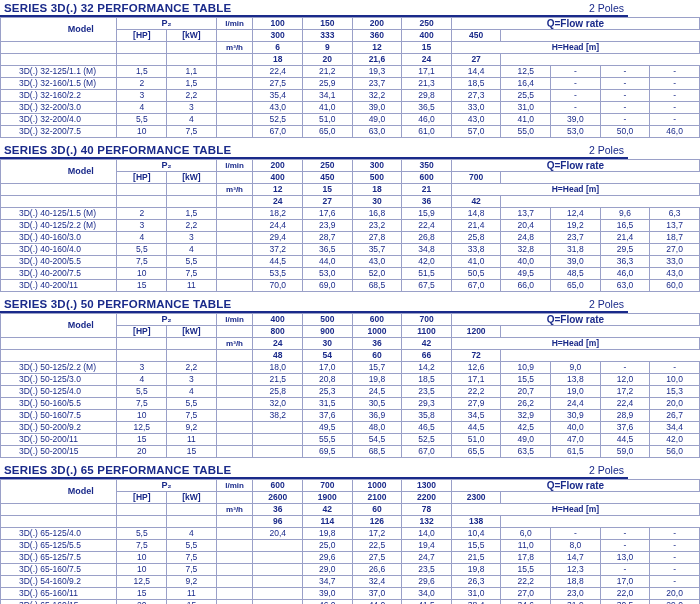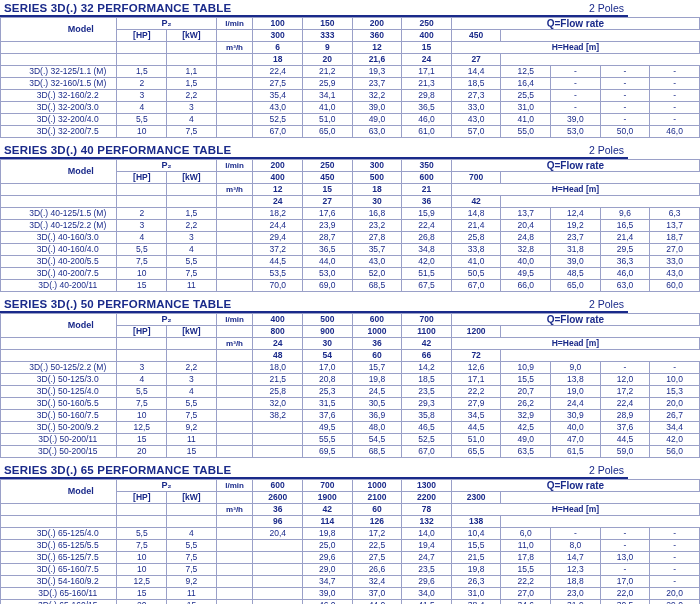--- a/index.html
+++ b/index.html
@@ -7,21 +7,21 @@
   .page{width:700px;}
   .tbl-block{width:628px;margin:0;padding:0;}
   .title-row{display:flex;justify-content:space-between;align-items:flex-end;
     border-bottom:2px solid #1a2a8a;padding:2px 4px 1px 4px;}
   .title-row .t-left{font-size:11.5px;font-weight:bold;color:#1a2a8a;letter-spacing:0.2px;}
   .title-row .t-right{font-size:10.5px;font-weight:normal;color:#1a2a8a;}
   table{border-collapse:collapse;width:700px;table-layout:fixed;font-size:8.5px;}
   td,th{border:1px solid #9aa0c8;padding:0;margin:0;text-align:center;vertical-align:middle;
     font-weight:normal;color:#1a2a8a;height:11px;line-height:11px;}
   .hdr td{font-weight:bold;background:#ffffff;}
-  .model-cell{text-align:center;padding-left:18px;}
+  .model-cell{text-align:left;padding-left:18px;}
   .grp-model{font-weight:bold;font-size:9px;padding-left:44px;}
   .grp-p{font-weight:bold;font-size:9px;}
   .unit{font-size:8px;}
   .flow-label{font-weight:bold;font-size:10px;}
   .head-label{font-weight:bold;font-size:8.5px;}
   .row td{height:11px;}
   .sep{height:4px;border:none;}
 </style>
 </head>
 <body>

